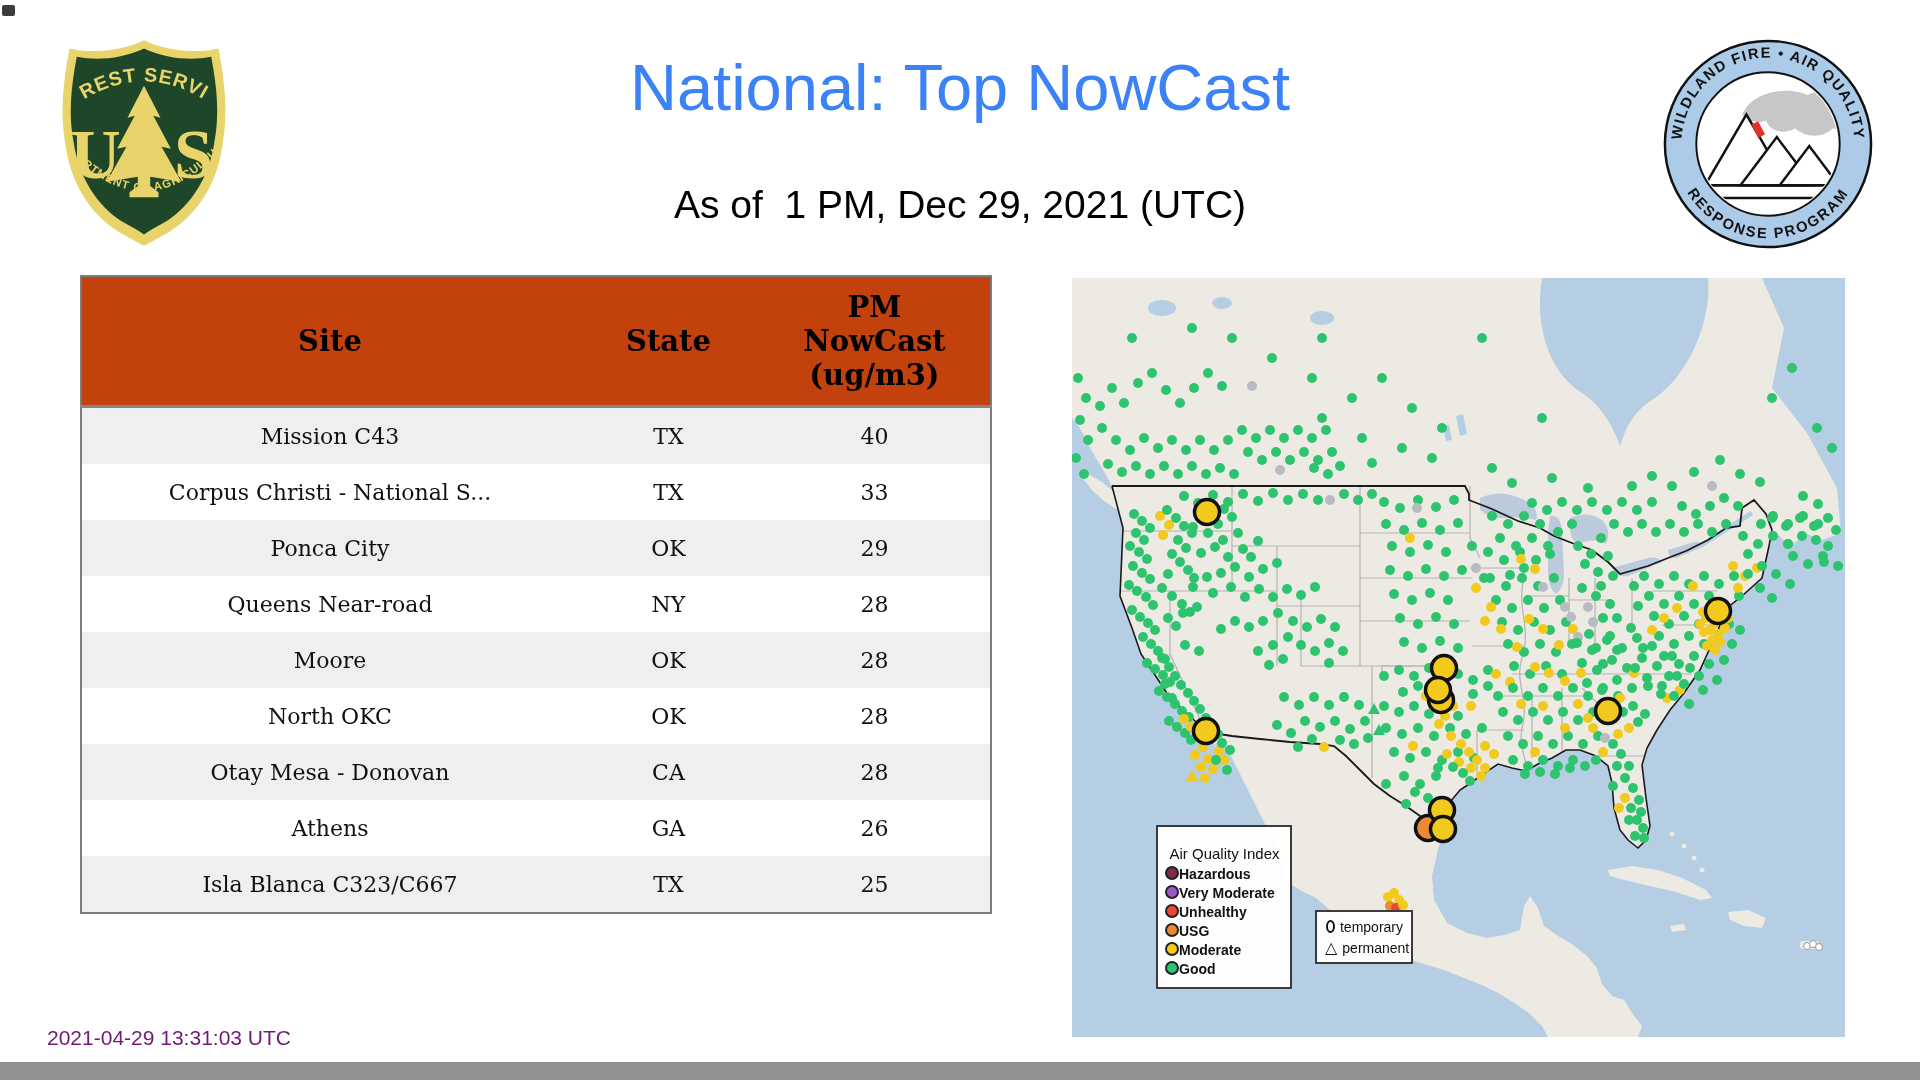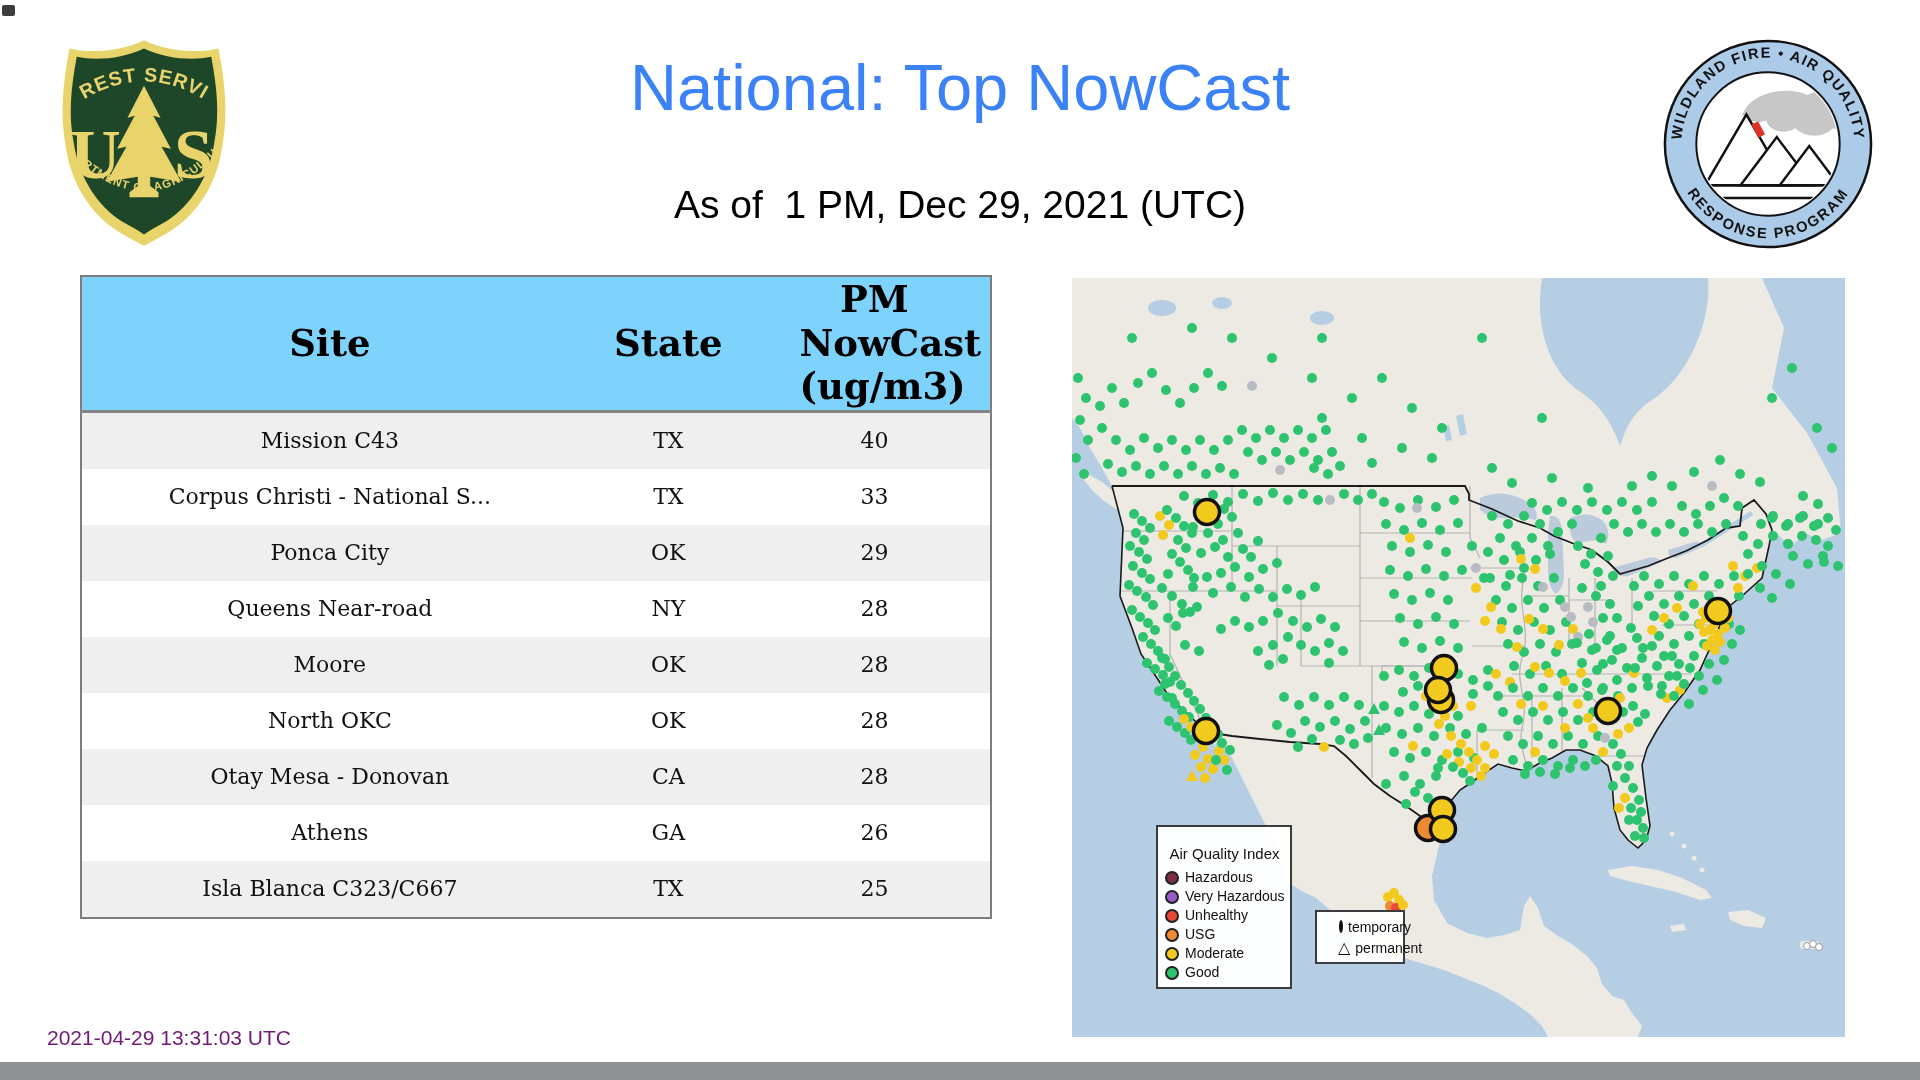--- a/index.html
+++ b/index.html
@@ -9,41 +9,41 @@
   .corner-mark{position:absolute;left:2px;top:5px;width:13px;height:11px;background:#1b1b1b;border-radius:2px;opacity:.85;}
   
   .title{position:absolute;left:0;top:50px;width:1920px;text-align:center;font-size:65px;color:#3b82f6;letter-spacing:0;}
   .subtitle{position:absolute;left:0;top:183px;width:1920px;text-align:center;font-size:39px;color:#000;white-space:pre;}
   
   .fs-logo{position:absolute;left:55px;top:36px;width:178px;height:212px;}
   .wf-logo{position:absolute;left:1660px;top:36px;width:216px;height:216px;}
   
   .site-table{position:absolute;left:80px;top:275px;width:912px;border-collapse:collapse;
       font-family:"DejaVu Serif","Liberation Serif",serif;border:2px solid #7d7d7d;}
-  .site-table th{background:#7dd3fc;font-size:37px;font-weight:bold;color:#000;height:126px;
+  .site-table th{background:#c2410c;font-size:29px;font-weight:bold;color:#000;height:126px;
       vertical-align:middle;text-align:center;border-bottom:3px solid #858585;}
   .site-table td{font-size:22px;color:#111;height:56px;text-align:center;vertical-align:middle;padding:0 0;}
   .site-table tbody tr:nth-child(odd){background:#efefef;}
   .site-table tbody tr:nth-child(even){background:#ffffff;}
   .col-site{width:498px;margin-left:40px;} .col-state{width:180px;} .col-pm{width:230px;}
   .pm-head{display:inline-block;max-width:150px;line-height:1.18;}
   
   .timestamp{position:absolute;left:47px;top:1026px;font-size:21px;color:#701a75;}
   .bottom-bar{position:absolute;left:0;bottom:0;width:1920px;height:18px;background:#8f9193;}
   
   .map-wrap{position:absolute;left:1072px;top:278px;width:773px;height:759px;}
   .map-wrap svg{position:absolute;left:0;top:0;}
   .aqi-legend{position:absolute;left:84px;top:547px;width:136px;background:rgba(255,255,255,.96);
       border:2px solid #3c3c3c;padding:18px 6px 7px 7px;box-sizing:border-box;}
   .aqi-legend .lg-title{font-size:15px;color:#111;text-align:center;margin-bottom:4px;}
-  .lg-item{display:flex;align-items:flex-end;gap:6px;height:19px;}
+  .lg-item{display:flex;align-items:flex-start;gap:0;height:19px;font-weight:bold;}
   .lg-dot{width:14px;height:14px;border-radius:50%;border:2px solid #222;box-sizing:border-box;flex:0 0 14px;}
   .lg-label{font-size:14px;color:#111;white-space:nowrap;}
-  .shape-legend{position:absolute;left:243px;top:632px;width:90px;background:rgba(255,255,255,.96);
-      border:2px solid #3c3c3c;padding:4px 21px;box-sizing:border-box;}
+  .shape-legend{position:absolute;left:243px;top:632px;width:98px;background:rgba(255,255,255,.96);
+      border:2px solid #3c3c3c;padding:4px 8px;box-sizing:border-box;}
   .sh-item{display:flex;align-items:center;gap:5px;height:21px;}
   .sh-icon{width:15px;text-align:center;font-size:16px;color:#111;line-height:15px;}
   .sh-circle{width:13px;height:13px;border:2px solid #111;border-radius:50%;box-sizing:border-box;margin-left:1px;}
   .sh-label{font-size:14px;color:#111;}
 </style>
 </head>
 <body>
 
 <div class="corner-mark"></div>
 
@@ -909,21 +909,21 @@
 
   <div class="aqi-legend">
     <div class="lg-title">Air Quality Index</div>
     <div id="legend-items">
         <div class="lg-item">
           <span class="lg-dot" style="background:#7c2d43"></span>
                <span class="lg-label">Hazardous</span>
         </div>
         <div class="lg-item">
           <span class="lg-dot" style="background:#9a5bc4"></span>
-               <span class="lg-label">Very Hazardous</span>
+               <span class="lg-label">Very Moderate</span>
         </div>
         <div class="lg-item">
           <span class="lg-dot" style="background:#e8473a"></span>
                <span class="lg-label">Unhealthy</span>
         </div>
         <div class="lg-item">
           <span class="lg-dot" style="background:#ec8a33"></span>
                <span class="lg-label">USG</span>
         </div>
         <div class="lg-item">

